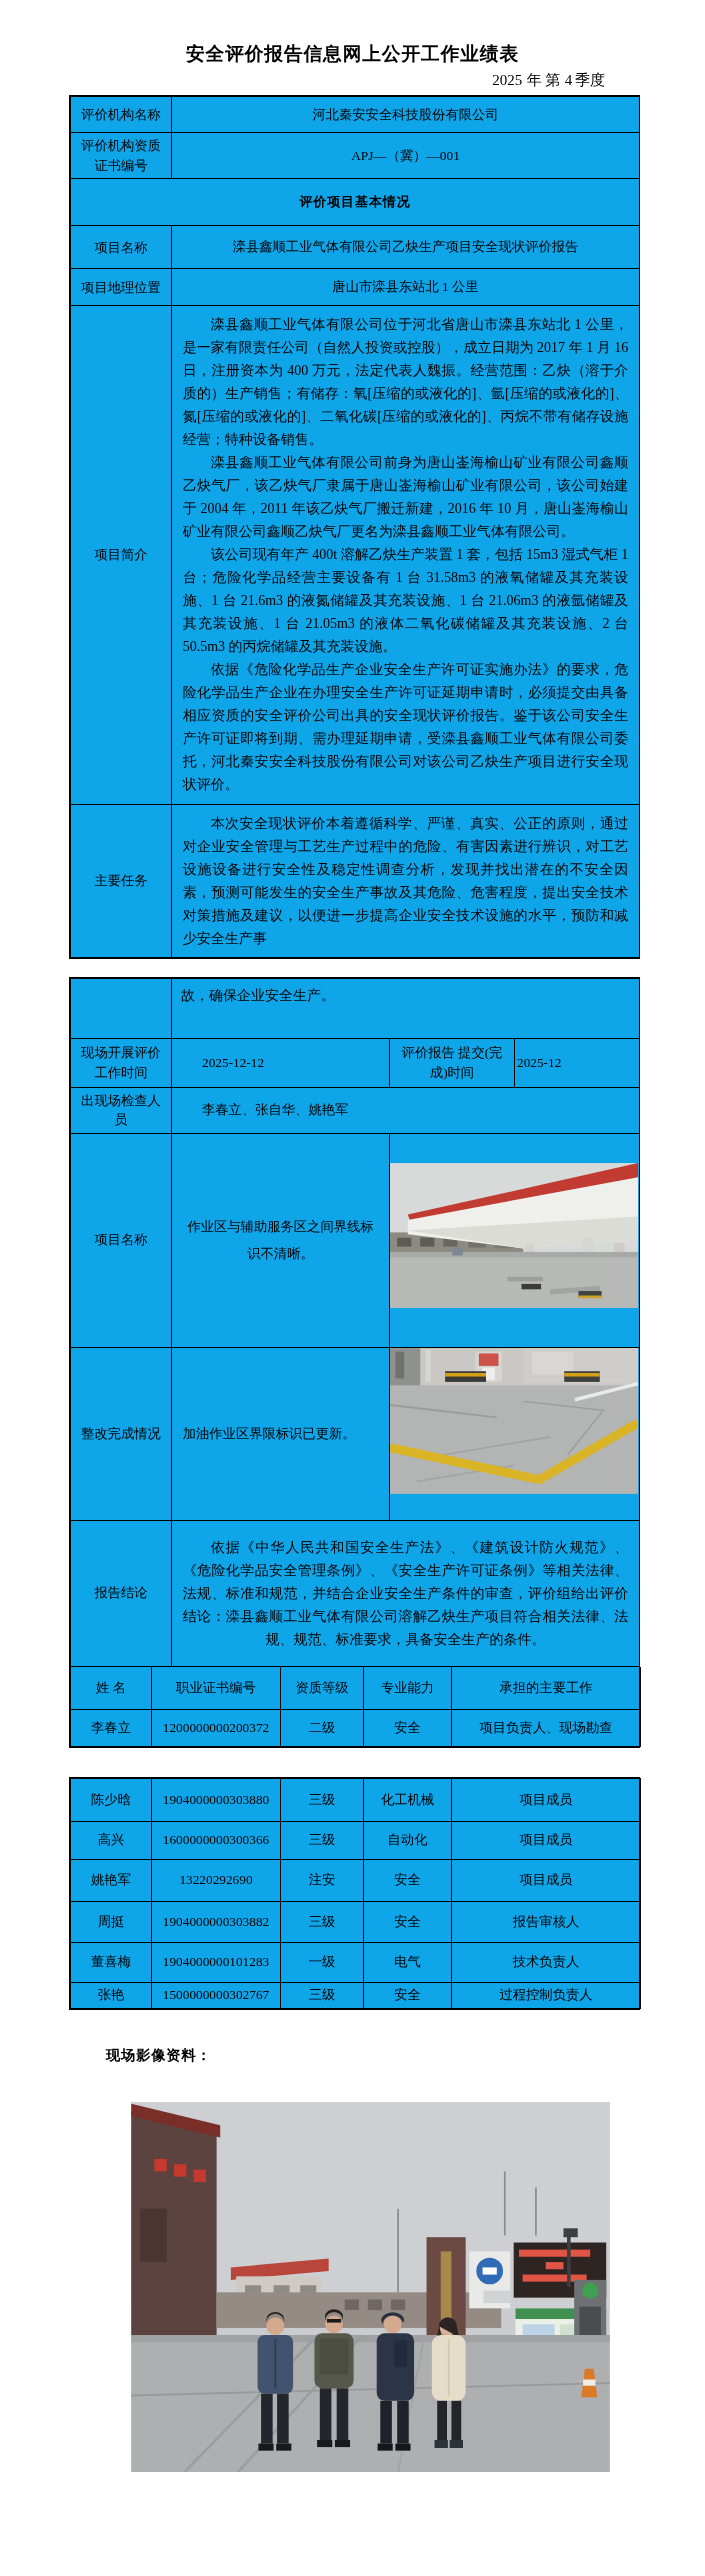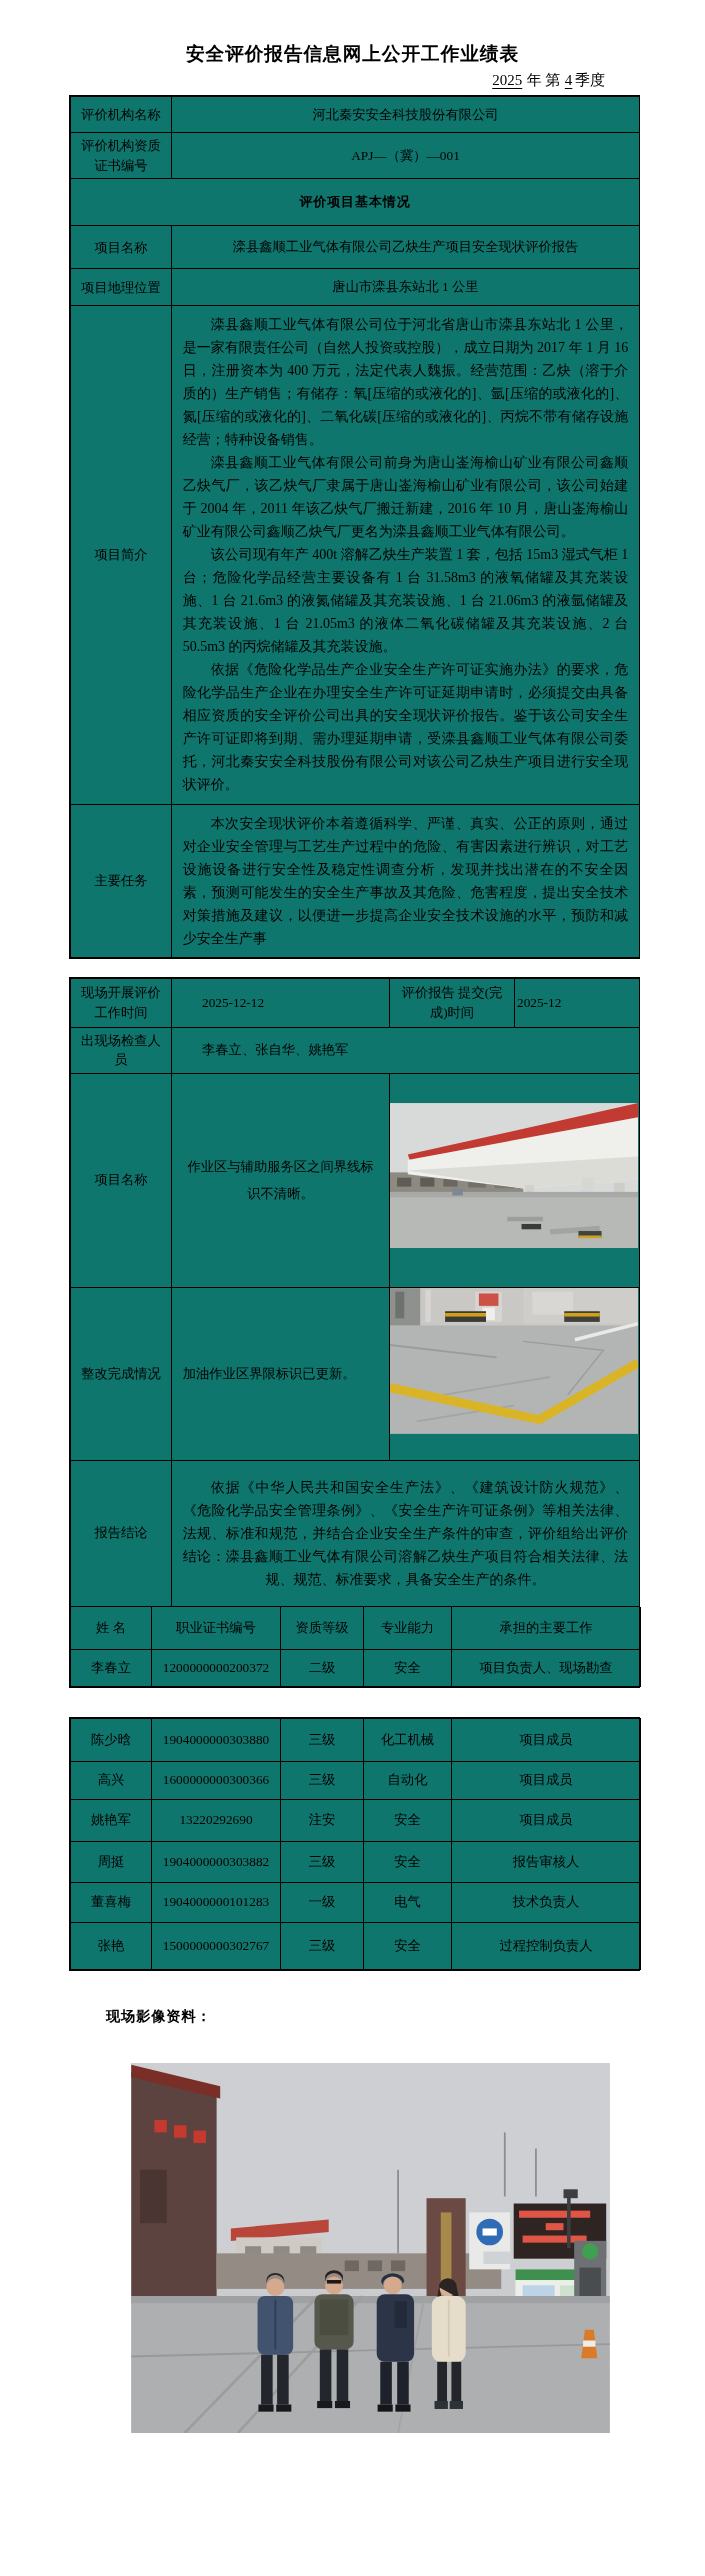--- a/index.html
+++ b/index.html
@@ -8,24 +8,24 @@
     font-family:"Liberation Serif","DejaVu Serif",serif;
     overflow:hidden;position:relative;
   }
   .doc-title{
     margin:41px 0 0 0;text-align:center;
     font-size:18.7px;font-weight:bold;letter-spacing:0.9px;
   }
   .subtitle{
     width:605px;text-align:right;font-size:15px;margin-top:4.4px;height:19.6px;
   }
-  .subtitle .u{text-decoration:underline;text-underline-offset:2.7px;padding:0 2.7px;}
+  .subtitle .u{text-underline-offset:2.7px;padding:0 2.7px;}
   .subtitle .sp{padding:0 1.8px;}
 
-  .frame{width:569px;margin-left:69px;border:1.8px solid #000;background:#0f766e;}
+  .frame{width:569px;margin-left:69px;border:1.8px solid #000;background:#0ea5e9;}
   table{width:100%;border-collapse:collapse;table-layout:fixed;}
   td{border:0.9px solid #000;font-size:13.3px;padding:1.8px 7.1px;overflow:hidden;vertical-align:middle;}
   .lbl{text-align:center;line-height:19.6px;padding:1.8px 5.3px;}
   .ctr{text-align:center;}
   .sec{text-align:center;font-weight:bold;font-size:13px;letter-spacing:0.9px;}
   .vtop{vertical-align:top;}
   p.just{margin:0;text-indent:2em;text-align:justify;line-height:23px;font-size:14px;}
   p.concl{text-align-last:center;}
   .pad-cell{padding:7.1px 10.7px;}
   .indent-sm{padding-left:30px;}
@@ -94,20 +94,26 @@
 
 <div class="frame">
   <table>
     <colgroup>
         <col style="width:101px">
         <col style="width:218px">
         <col style="width:125px">
         <col style="width:125px">
       </colgroup>
     <tbody>
+        <tr style="height:60px">
+      <td class="lbl"></td>
+      <td colspan="3" class="vtop" style="padding:5.3px 9px;">
+        <p class="just" style="text-indent:0;">故，确保企业安全生产。</p>
+      </td>
+    </tr>
     <tr style="height:49px">
       <td class="lbl">现场开展评价 工作时间</td>
       <td class="indent-sm">2025-12-12</td>
       <td class="lbl">评价报告 提交(完成)时间</td>
       <td style="padding-left:2px;">2025-12</td>
     </tr>
     <tr style="height:46px">
       <td class="lbl">出现场检查人员</td>
       <td colspan="3" class="indent-sm">李春立、张自华、姚艳军</td>
     </tr>
@@ -246,21 +252,21 @@
           <td class="ctr">安全</td>
           <td class="ctr">报告审核人</td>
         </tr>
         <tr style="height: 40px;">
           <td class="ctr">董喜梅</td>
           <td class="ctr">1904000000101283</td>
           <td class="ctr">一级</td>
           <td class="ctr">电气</td>
           <td class="ctr">技术负责人</td>
         </tr>
-        <tr style="height: 47px; font-family: Liberation Serif, serif;">
+        <tr style="height: 26px; font-family: Liberation Serif, serif;">
           <td class="ctr">张艳</td>
           <td class="ctr">1500000000302767</td>
           <td class="ctr">三级</td>
           <td class="ctr">安全</td>
           <td class="ctr">过程控制负责人</td>
         </tr>
       </tbody>
   </table>
 </div>
 

